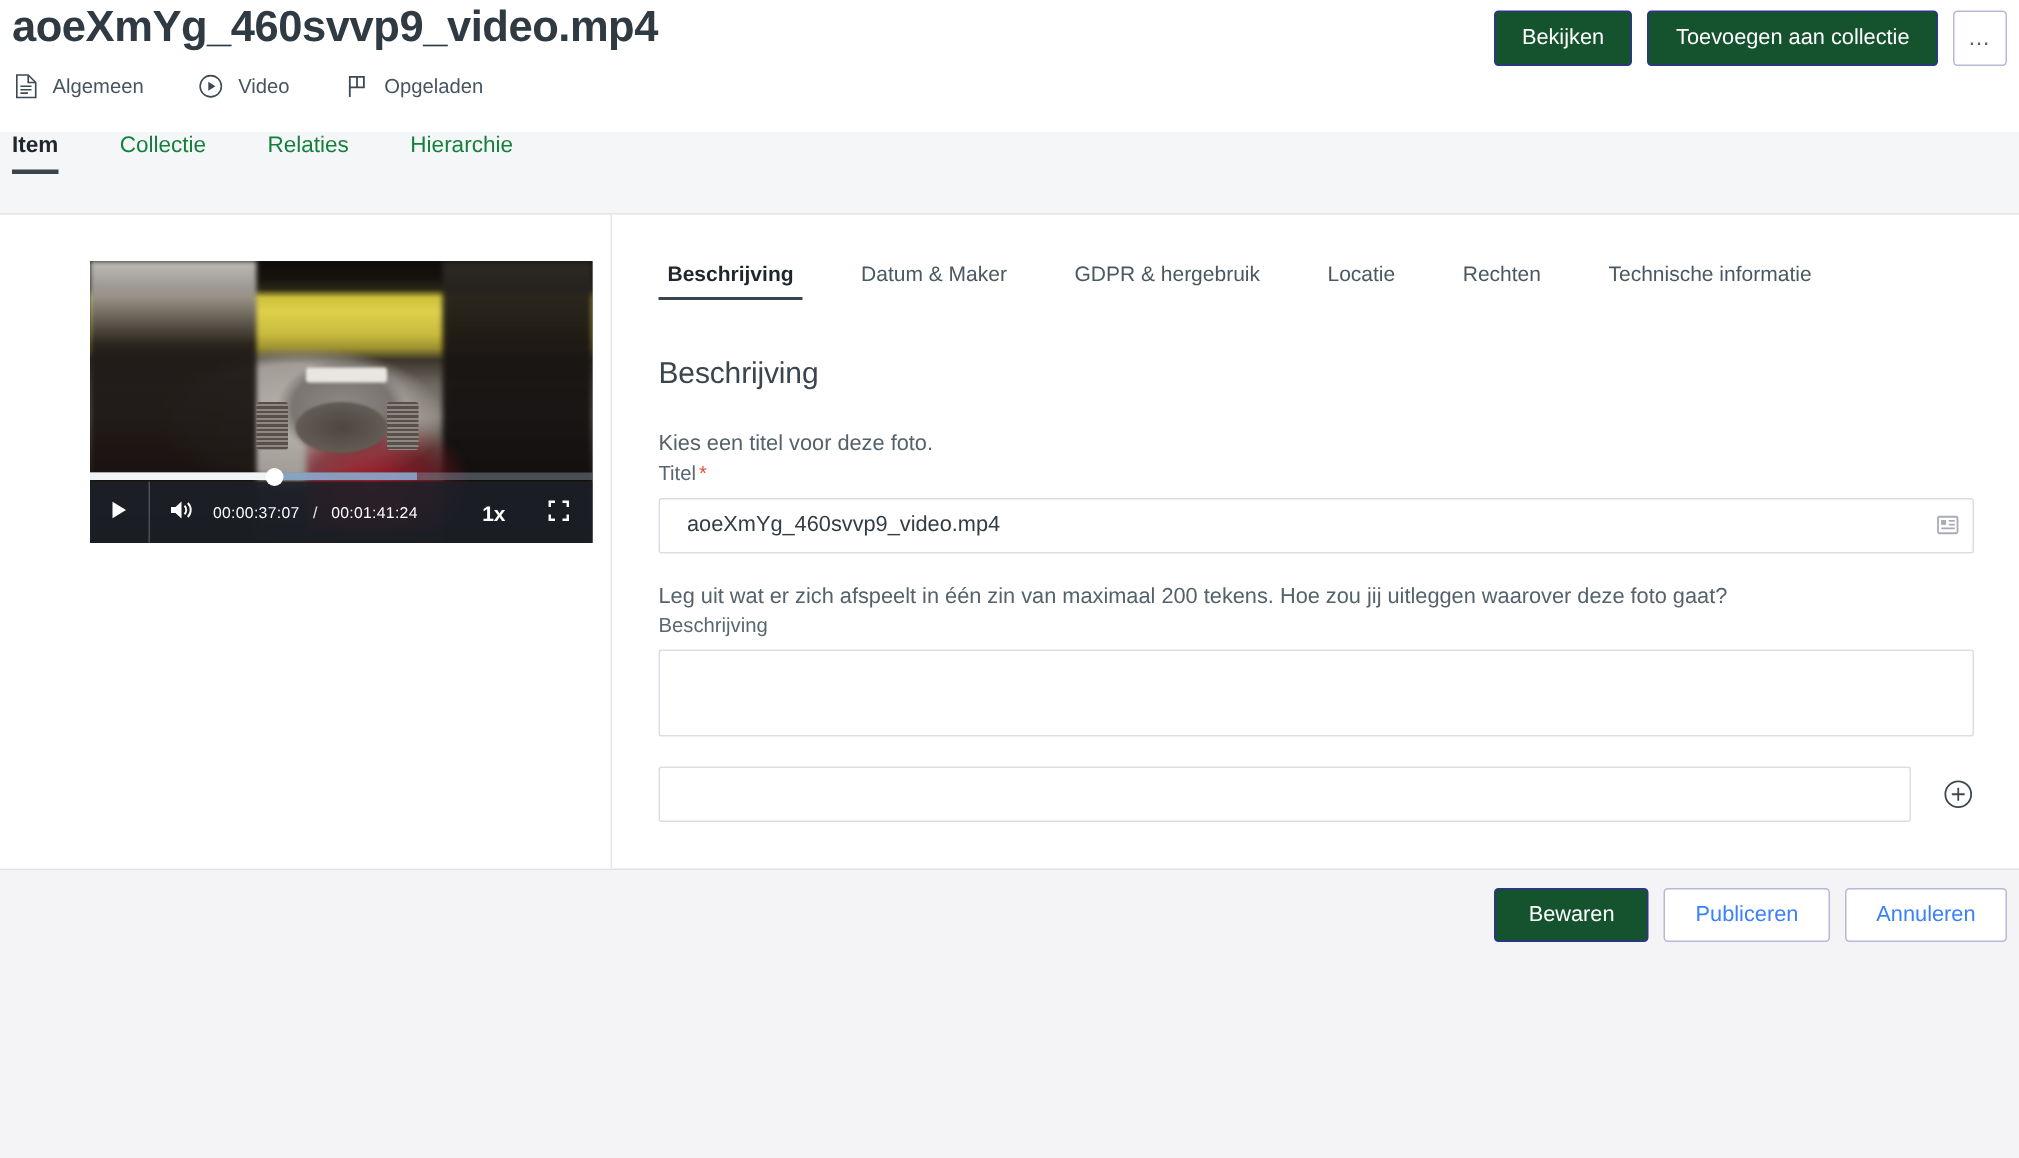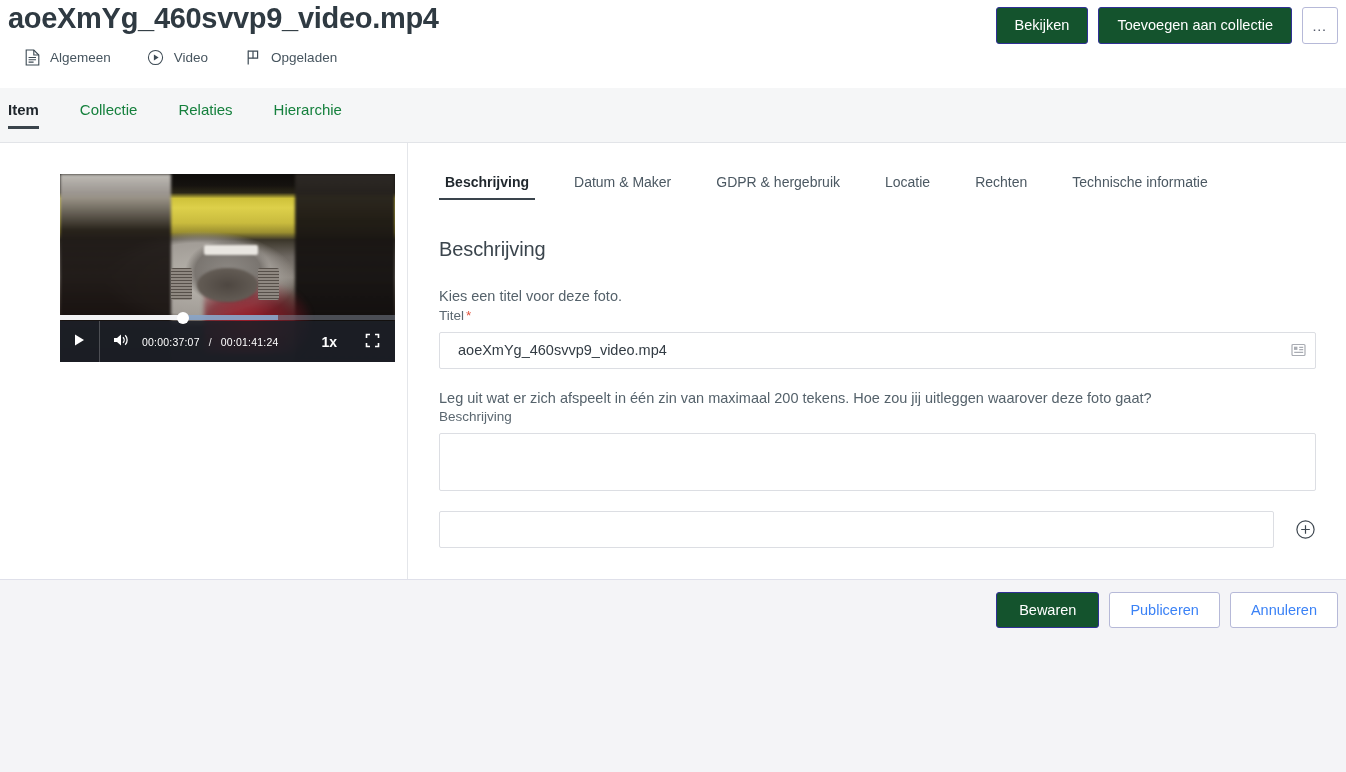--- a/index.html
+++ b/index.html
@@ -29,21 +29,21 @@
     position: absolute;
     left: 8px; top: 2px;
     font-size: 29px;
     font-weight: 700;
     letter-spacing: -0.3px;
     color: #2f3a42;
     white-space: nowrap;
   }
   .meta-row {
     position: absolute;
-    left: 23px; top: 48px;
+    left: 8px; top: 48px;
     display: flex;
     align-items: center;
     gap: 0;
   }
   .meta-item {
     display: flex;
     align-items: center;
     gap: 9px;
     margin-right: 36px;
     color: #47555f;
@@ -93,21 +93,21 @@
     color: #555b6b;
   }
 
   
   .tabbar {
     position: relative;
     height: 55px;
     background: #f5f6f7;
     border-bottom: 1px solid #e2e4e8;
     display: flex;
-    align-items: center;
+    align-items: flex-start;
     padding: 0 8px;
     flex: 0 0 auto;
   }
   .tab {
     position: relative;
     font-size: 15px;
     color: #15803d;
     padding: 0 0 11px 0;
     margin-right: 41px;
     cursor: pointer;

